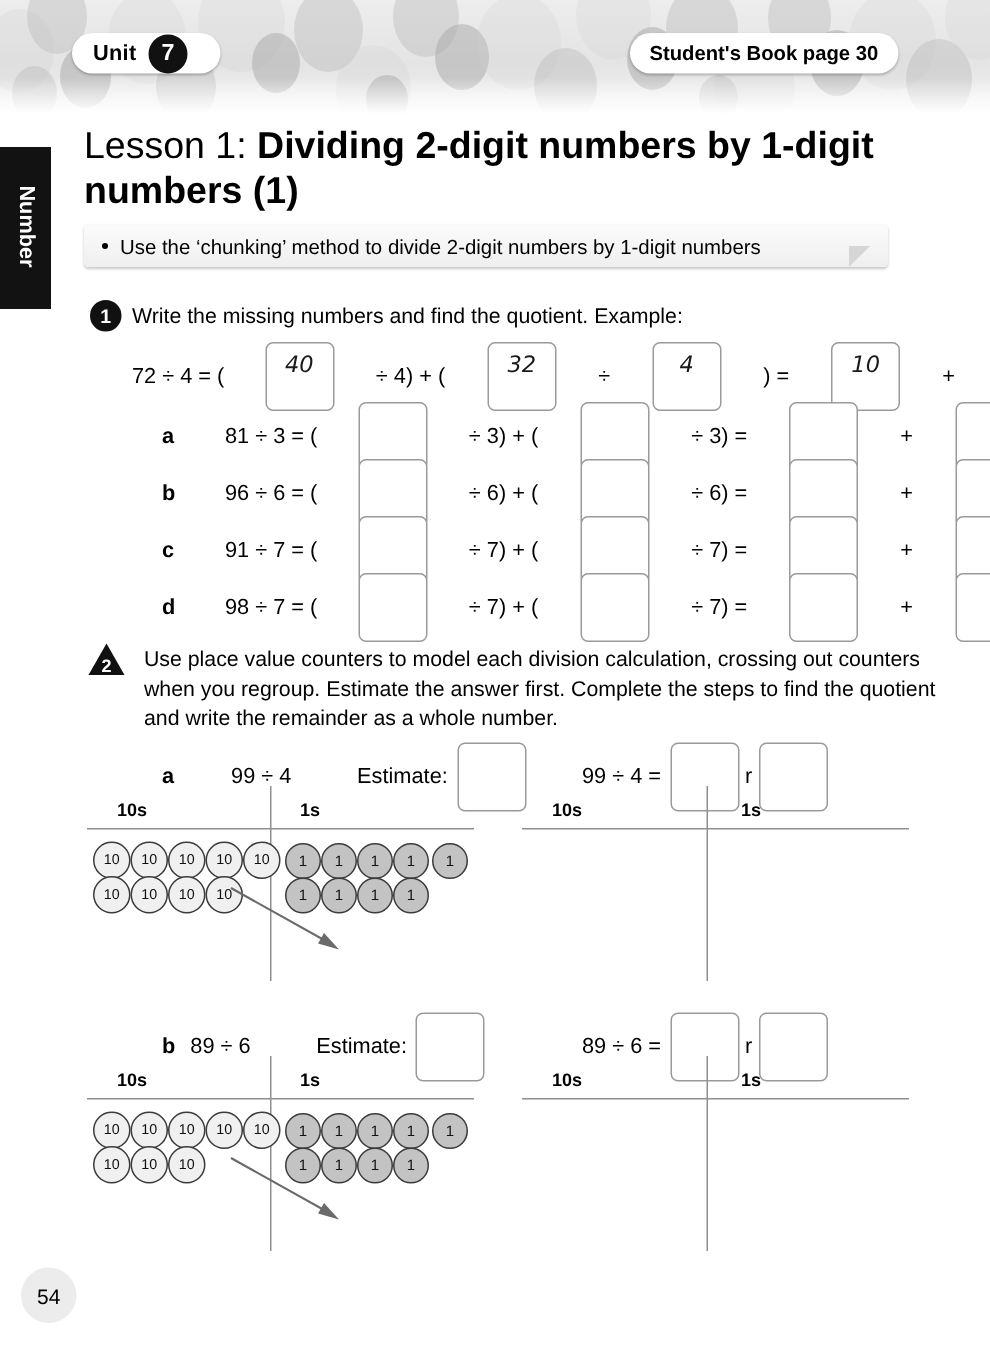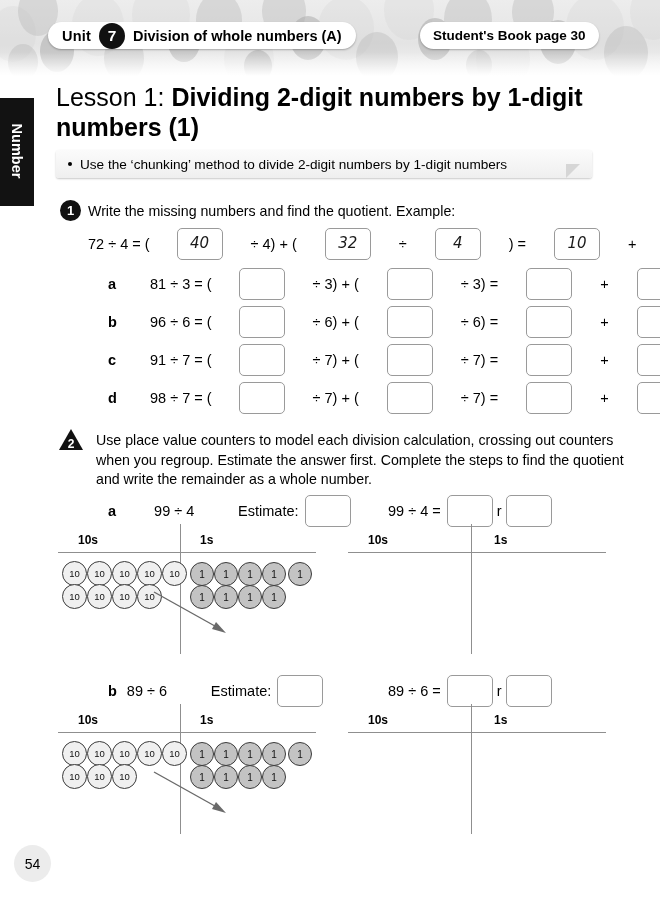--- a/index.html
+++ b/index.html
@@ -160,21 +160,21 @@
   .eqrow .lhs { display: inline-block; }
   .box {
     display: inline-block;
     border: 1px solid #9a9a9a;
     border-radius: 5px;
     background: #ffffff;
     box-sizing: border-box;
     text-align: center;
     vertical-align: middle;
   }
-  .box.b-wide  { width: 46px; height: 32px; line-height: 28px; }
+  .box.b-wide  { width: 46px; height: 46px; line-height: 28px; }
   .box.filled {
     font-family: "DejaVu Sans", sans-serif;
     font-size: 15px;
     font-style: italic;
     color: #1a1a1a;
   }
   .op { display: inline-block; padding: 0 4px; }
 
   
   .pv-line {
@@ -260,21 +260,20 @@
     <div class="bub" style="left:8px;   top:44px;  width:30px; height:36px;"></div>
     <div class="bub d" style="left:244px; top:50px;  width:28px; height:32px;"></div>
     <div class="bub" style="left:466px; top:50px;  width:26px; height:30px;"></div>
   </div>
   <div class="header-fade"></div>
 </div>
 
 <div class="pill pill-unit">
   <span class="unit-word">Unit</span>
   <span class="unit-badge">7</span>
-  <span class="unit-title">Division of whole numbers (A)</span>
 </div>
 
 <div class="pill pill-sb">
   <span>Student's Book page 30</span>
 </div>
 
 <div class="side-tab">
   <span>Number</span>
 </div>
 

